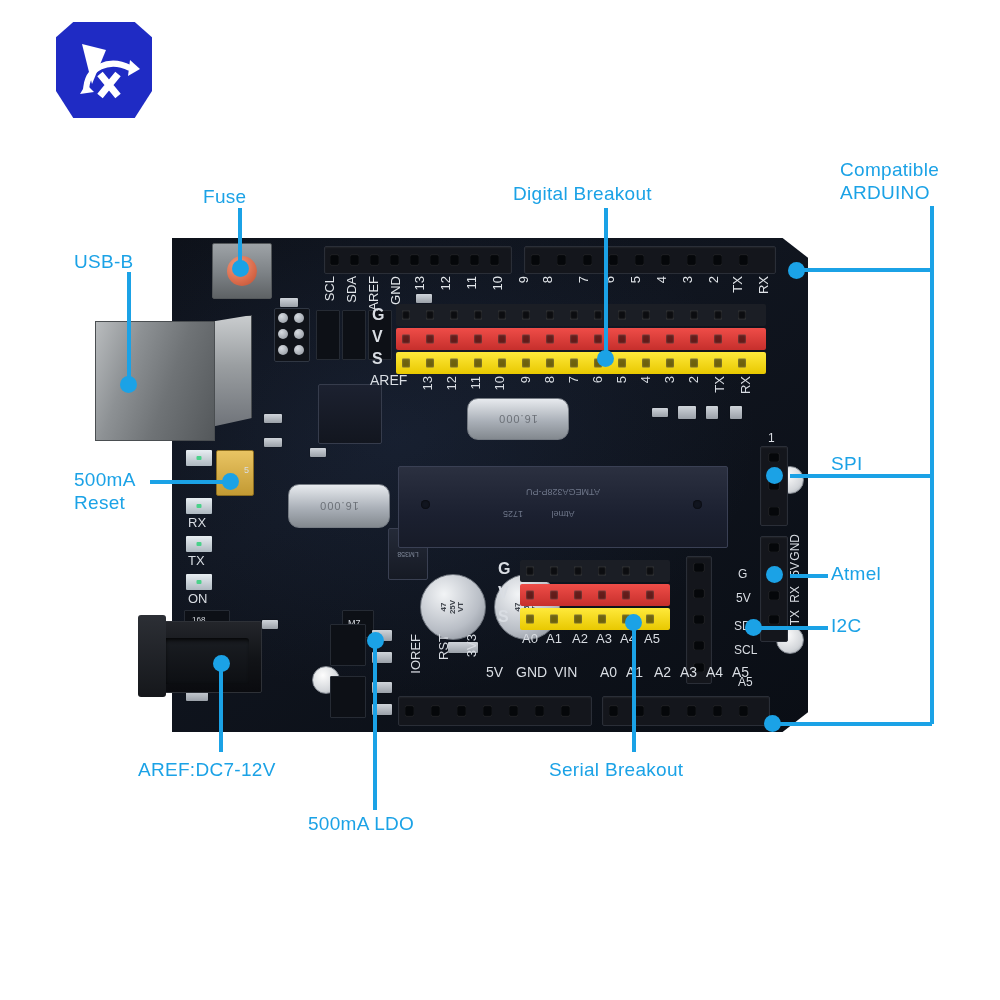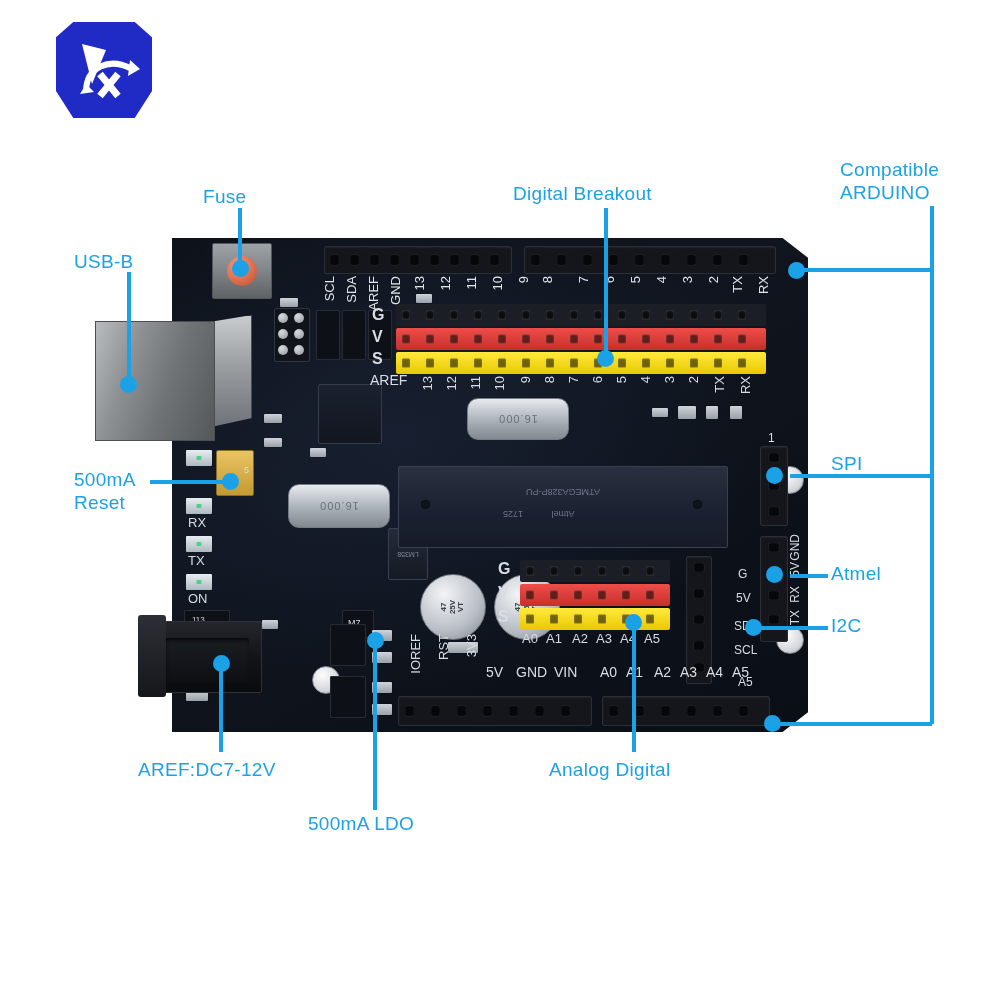--- a/index.html
+++ b/index.html
@@ -182,21 +182,21 @@
   <div class="led" style="left:14px;top:298px;width:26px;height:16px;">
       <i></i>
     </div>
   <div class="silk" style="left:16px;top:318px;font-size:13px;">TX</div>
   <div class="led" style="left:14px;top:336px;width:26px;height:16px;">
       <i></i>
     </div>
   <div class="silk" style="left:16px;top:356px;font-size:13px;">ON</div>
 
   <div class="smdblk" style="left:12px;top:372px;width:44px;height:20px;"></div>
-  <div class="silk" style="left:20px;top:377px;font-size:8px;">113</div>
+  <div class="silk" style="left:20px;top:377px;font-size:8px;">168</div>
 
   <div class="soic" style="left:216px;top:290px;width:38px;height:50px;">
     <span>LM358</span>
   </div>
 
   <div class="smd" style="left:108px;top:60px;width:18px;height:9px;"></div>
   <div class="smd" style="left:244px;top:56px;width:16px;height:9px;"></div>
   <div class="smd" style="left:236px;top:120px;width:14px;height:9px;"></div>
   <div class="smd" style="left:92px;top:176px;width:18px;height:9px;"></div>
   <div class="smd" style="left:92px;top:200px;width:18px;height:9px;"></div>
@@ -507,15 +507,15 @@
 <div class="dot" style="left:745px;top:619px;"></div>
 
 <div class="ann" style="left:138px;top:758px;">AREF:DC7-12V</div>
 <div class="ln lnv" style="left:219px;top:660px;height:92px;"></div>
 <div class="dot" style="left:213px;top:655px;"></div>
 
 <div class="ann" style="left:308px;top:812px;">500mA LDO</div>
 <div class="ln lnv" style="left:373px;top:640px;height:170px;"></div>
 <div class="dot" style="left:367px;top:632px;"></div>
 
-<div class="ann" style="left:549px;top:758px;">Analog Digital</div>
+<div class="ann" style="left:549px;top:758px;">Serial Breakout</div>
 <div class="ln lnv" style="left:632px;top:628px;height:124px;"></div>
 <div class="dot" style="left:625px;top:614px;"></div>
 
 </body></html>

